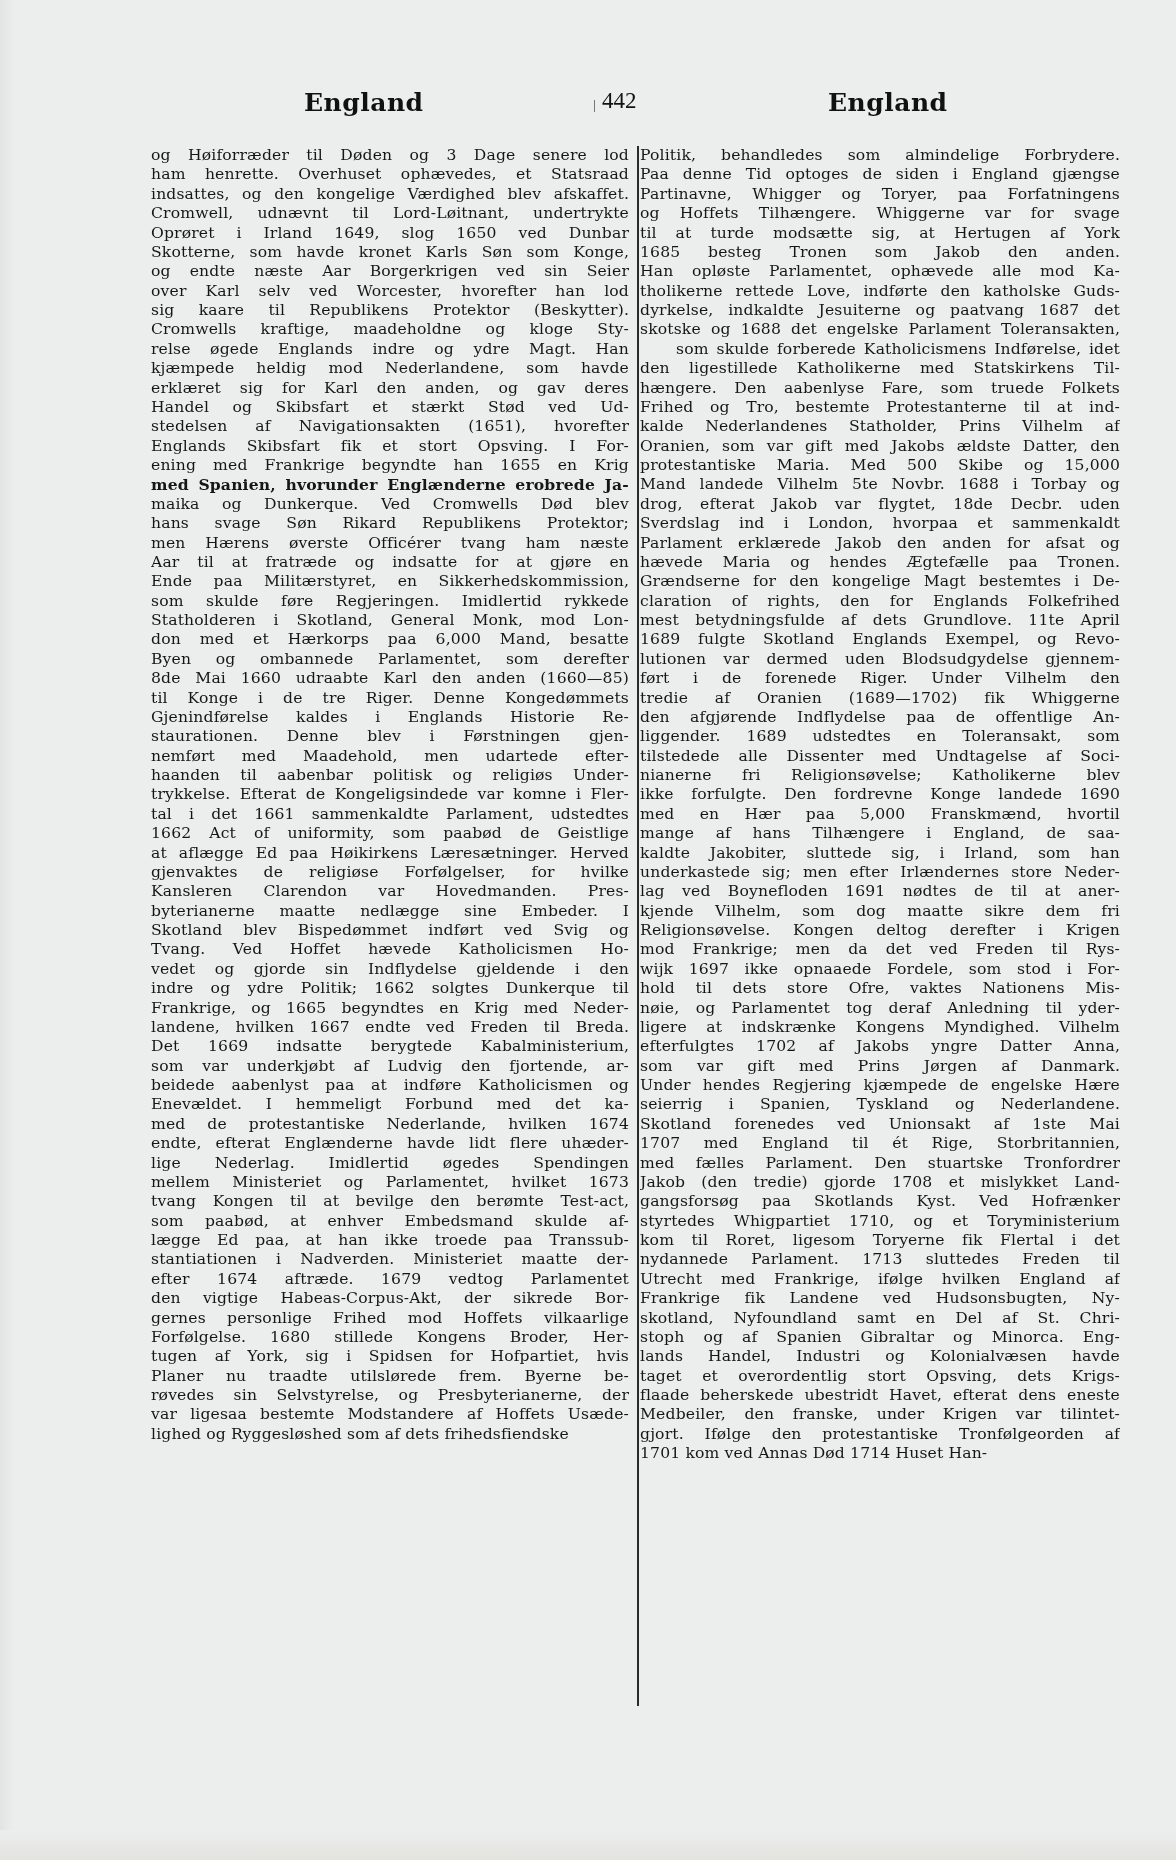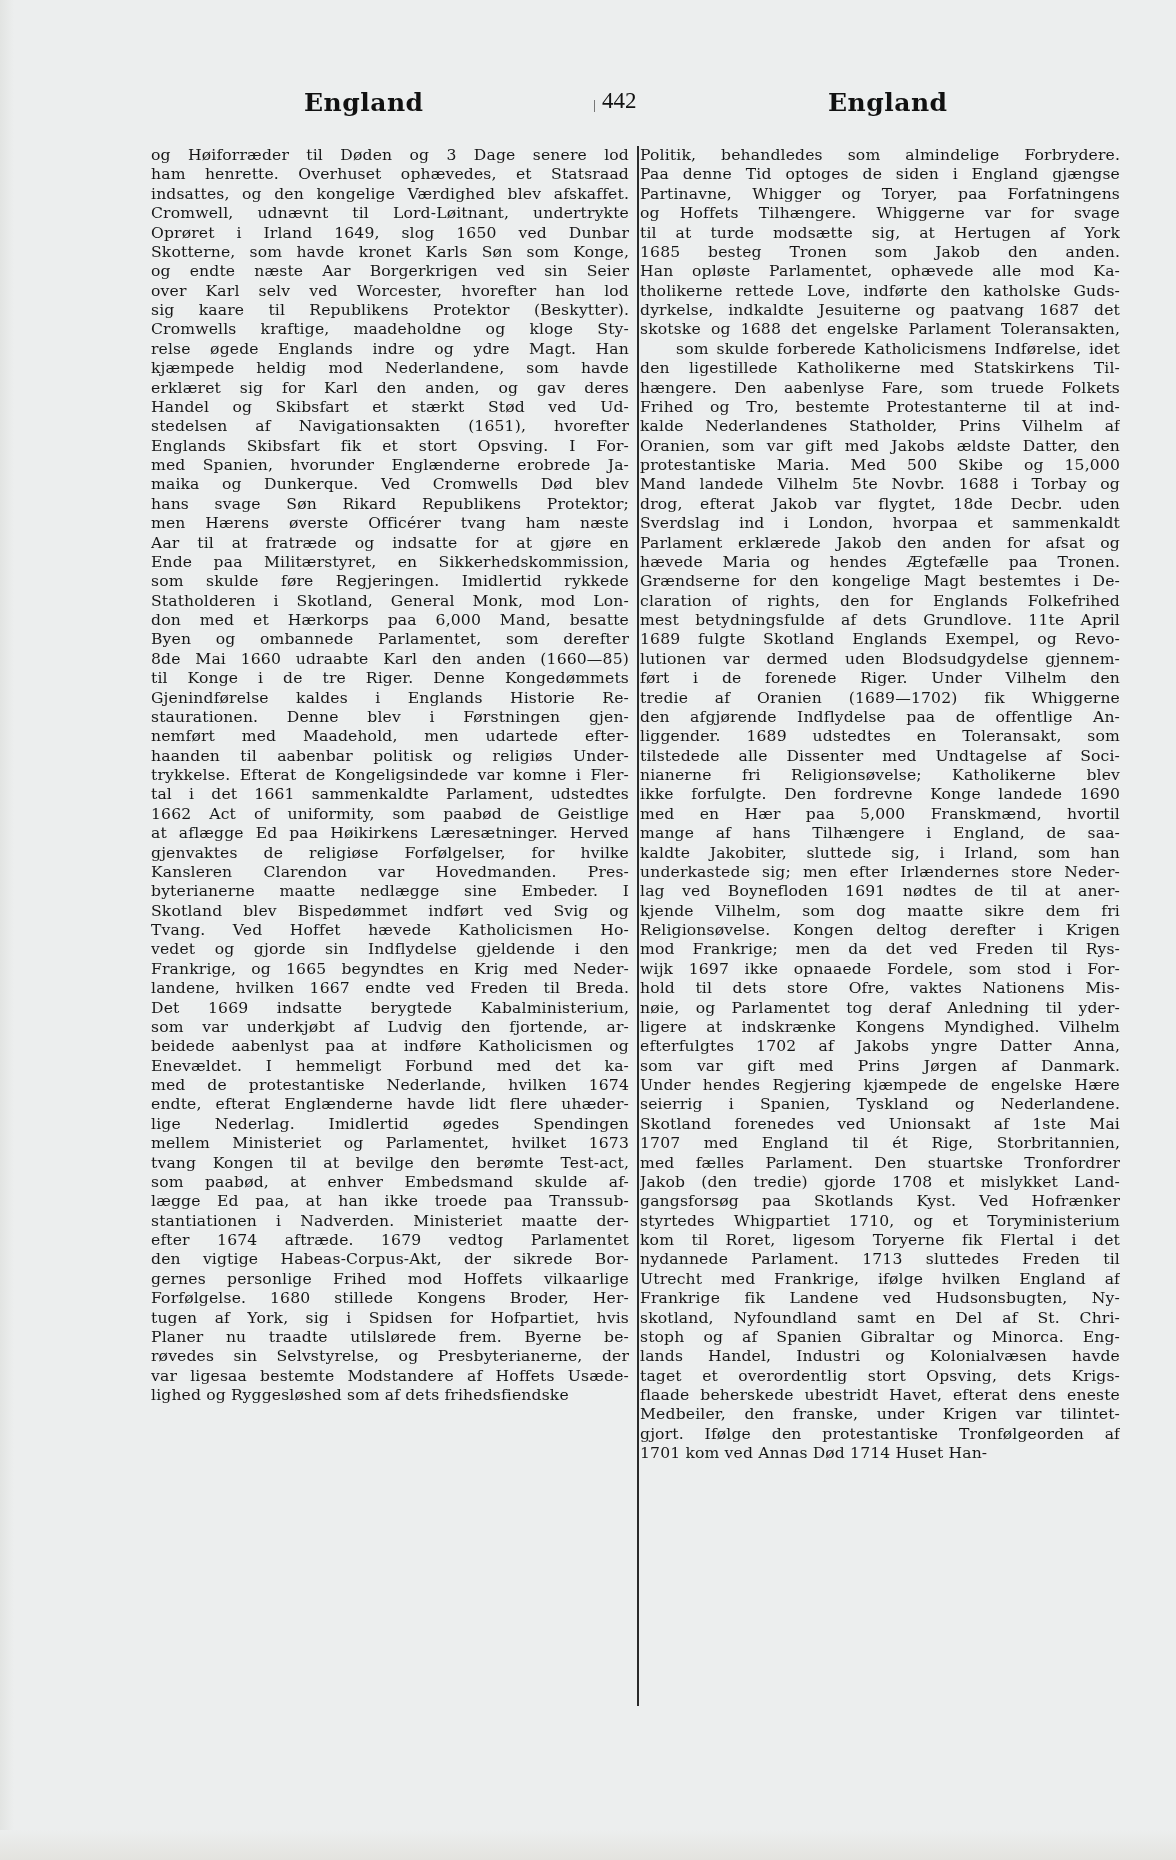--- a/index.html
+++ b/index.html
@@ -60,21 +60,22 @@
       <span class="line" style="height: 19.38px;">og endte næste Aar Borgerkrigen ved sin Seier</span>
       <span class="line" style="height: 19.38px;">over Karl selv ved Worcester, hvorefter han lod</span>
       <span class="line" style="height: 19.38px;">sig kaare til Republikens Protektor (Beskytter).</span>
       <span class="line" style="height: 19.38px;">Cromwells kraftige, maadeholdne og kloge Sty-</span>
       <span class="line" style="height: 19.38px;">relse øgede Englands indre og ydre Magt. Han</span>
       <span class="line" style="height: 19.38px;">kjæmpede heldig mod Nederlandene, som havde</span>
       <span class="line" style="height: 19.38px;">erklæret sig for Karl den anden, og gav deres</span>
       <span class="line" style="height: 19.38px;">Handel og Skibsfart et stærkt Stød ved Ud-</span>
       <span class="line" style="height: 19.38px;">stedelsen af Navigationsakten (1651), hvorefter</span>
       <span class="line" style="height: 19.38px;">Englands Skibsfart fik et stort Opsving. I For-</span>
-      <span class="line" style="height: 19.38px;">med Spanien, hvorunder Englænderne erobrede Ja-</span>
+      <span class="line" style="height: 19.38px;">ening med Frankrige begyndte han 1655 en Krig</span>
+      <span class="line" style="height: 19.38px; font-weight: bold;">med Spanien, hvorunder Englænderne erobrede Ja-</span>
       <span class="line" style="height: 19.38px;">maika og Dunkerque. Ved Cromwells Død blev</span>
       <span class="line" style="height: 19.38px;">hans svage Søn Rikard Republikens Protektor;</span>
       <span class="line" style="height: 19.38px;">men Hærens øverste Officérer tvang ham næste</span>
       <span class="line" style="height: 19.38px;">Aar til at fratræde og indsatte for at gjøre en</span>
       <span class="line" style="height: 19.38px;">Ende paa Militærstyret, en Sikkerhedskommission,</span>
       <span class="line" style="height: 19.38px;">som skulde føre Regjeringen. Imidlertid rykkede</span>
       <span class="line" style="height: 19.38px;">Statholderen i Skotland, General Monk, mod Lon-</span>
       <span class="line" style="height: 19.38px;">don med et Hærkorps paa 6,000 Mand, besatte</span>
       <span class="line" style="height: 19.38px;">Byen og ombannede Parlamentet, som derefter</span>
       <span class="line" style="height: 19.38px;">8de Mai 1660 udraabte Karl den anden (1660—85)</span>
@@ -86,20 +87,21 @@
       <span class="line" style="height: 19.38px;">trykkelse. Efterat de Kongeligsindede var komne i Fler-</span>
       <span class="line" style="height: 19.38px;">tal i det 1661 sammenkaldte Parlament, udstedtes</span>
       <span class="line" style="height: 19.38px;">1662 Act of uniformity, som paabød de Geistlige</span>
       <span class="line" style="height: 19.38px;">at aflægge Ed paa Høikirkens Læresætninger. Herved</span>
       <span class="line" style="height: 19.38px;">gjenvaktes de religiøse Forfølgelser, for hvilke</span>
       <span class="line" style="height: 19.38px;">Kansleren Clarendon var Hovedmanden. Pres-</span>
       <span class="line" style="height: 19.38px;">byterianerne maatte nedlægge sine Embeder. I</span>
       <span class="line" style="height: 19.38px;">Skotland blev Bispedømmet indført ved Svig og</span>
       <span class="line" style="height: 19.38px;">Tvang. Ved Hoffet hævede Katholicismen Ho-</span>
       <span class="line" style="height: 19.38px;">vedet og gjorde sin Indflydelse gjeldende i den</span>
+      <span class="line" style="height: 19.38px;">indre og ydre Politik; 1662 solgtes Dunkerque til</span>
       <span class="line" style="height: 19.38px;">Frankrige, og 1665 begyndtes en Krig med Neder-</span>
       <span class="line" style="height: 19.38px;">landene, hvilken 1667 endte ved Freden til Breda.</span>
       <span class="line" style="height: 19.38px;">Det 1669 indsatte berygtede Kabalministerium,</span>
       <span class="line" style="height: 19.38px;">som var underkjøbt af Ludvig den fjortende, ar-</span>
       <span class="line" style="height: 19.38px;">beidede aabenlyst paa at indføre Katholicismen og</span>
       <span class="line" style="height: 19.38px;">Enevældet. I hemmeligt Forbund med det ka-</span>
       <span class="line" style="height: 19.38px;">med de protestantiske Nederlande, hvilken 1674</span>
       <span class="line" style="height: 19.38px;">endte, efterat Englænderne havde lidt flere uhæder-</span>
       <span class="line" style="height: 19.38px;">lige Nederlag. Imidlertid øgedes Spendingen</span>
       <span class="line" style="height: 19.38px;">mellem Ministeriet og Parlamentet, hvilket 1673</span>

